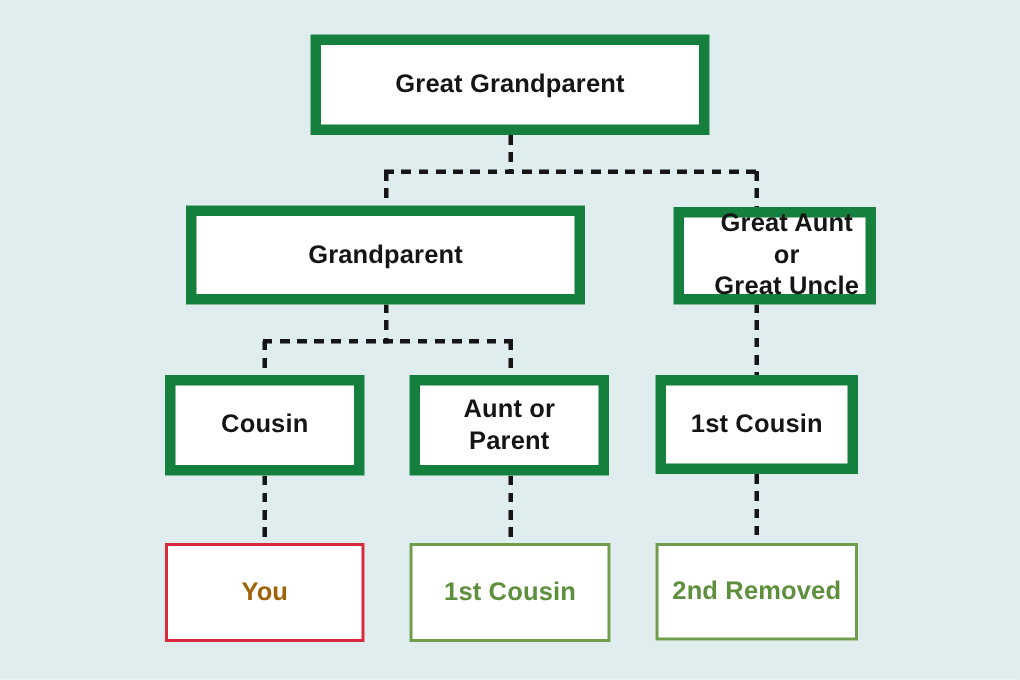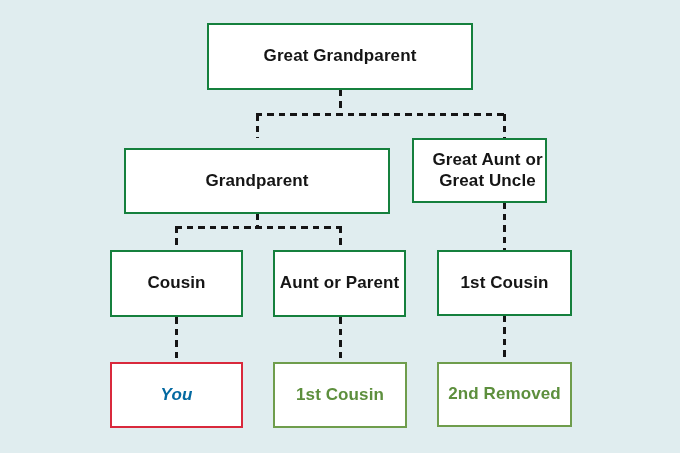--- a/index.html
+++ b/index.html
@@ -11,58 +11,57 @@
     width: 680px;
     height: 453px;
     background: #e0edef;
     font-family: "Liberation Sans", sans-serif;
     overflow: hidden;
   }
   .box {
     position: absolute;
     box-sizing: border-box;
     background: #ffffff;
-    border: 2px solid #15803d;
+    border: 7px solid #15803d;
     color: #151515;
     display: flex;
     flex-direction: column;
     align-items: center;
     justify-content: center;
     text-align: center;
     font-weight: bold;
     font-size: 17px;
     line-height: 1.22;
     letter-spacing: 0.1px;
   }
   .box.red {
     border-color: #d9293c;
     border-width: 2.5px;
-    color: #0369a1;
-    font-style: italic;
+    color: #a16207;
   }
   .box.green {
     border-color: #6f9d4c;
     border-width: 2.5px;
     color: #5d8f3d;
   }
   .vline {
     position: absolute;
     width: 3px;
     background: repeating-linear-gradient(to bottom, #151515 0 6.5px, transparent 6.5px 11.5px);
   }
   .hline {
     position: absolute;
     height: 3px;
     background: repeating-linear-gradient(to right, #151515 0 6.5px, transparent 6.5px 11.5px);
   }
   
   #b-ggp { left: 207px; top: 23px;  width: 266px; height: 67px; }
   
-  #b-gp  { left: 124px; top: 148px; width: 266px; height: 66px; }
-  #b-gau { left: 412px; top: 138px; width: 135px; height: 65px; padding-left: 16px; }
+  #b-gp  { left: 124px; top: 137px; width: 266px; height: 66px; }
+  #b-gau { left: 449px; top: 138px; width: 135px; height: 65px; padding-left: 16px; }
   
   #b-par { left: 110px; top: 250px; width: 133px; height: 67px; }
   #b-au  { left: 273px; top: 250px; width: 133px; height: 67px; }
   #b-1cr { left: 437px; top: 250px; width: 135px; height: 66px; }
   
   #b-you { left: 110px; top: 362px; width: 133px; height: 66px; }
   #b-1c  { left: 273px; top: 362px; width: 134px; height: 66px; }
   #b-2c  { left: 437px; top: 362px; width: 135px; height: 65px; }
 </style>
 </head>

